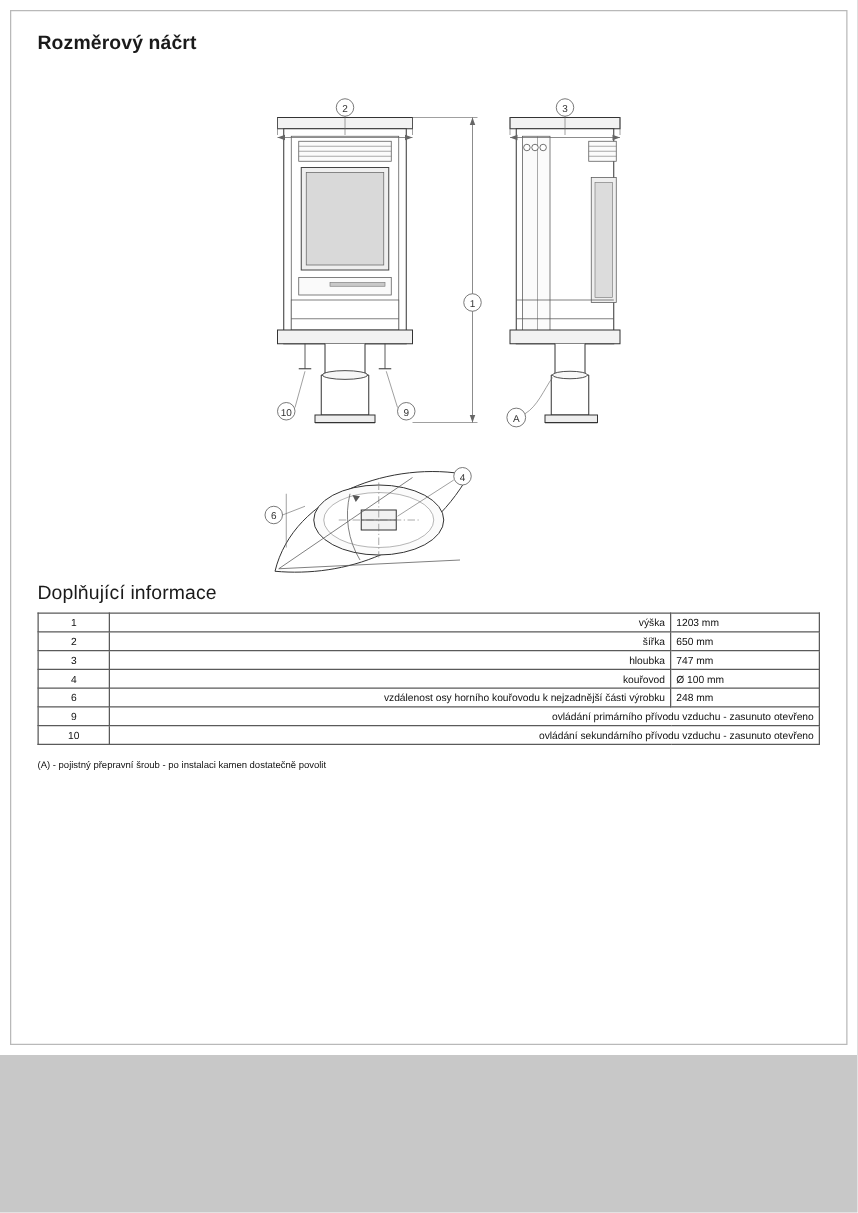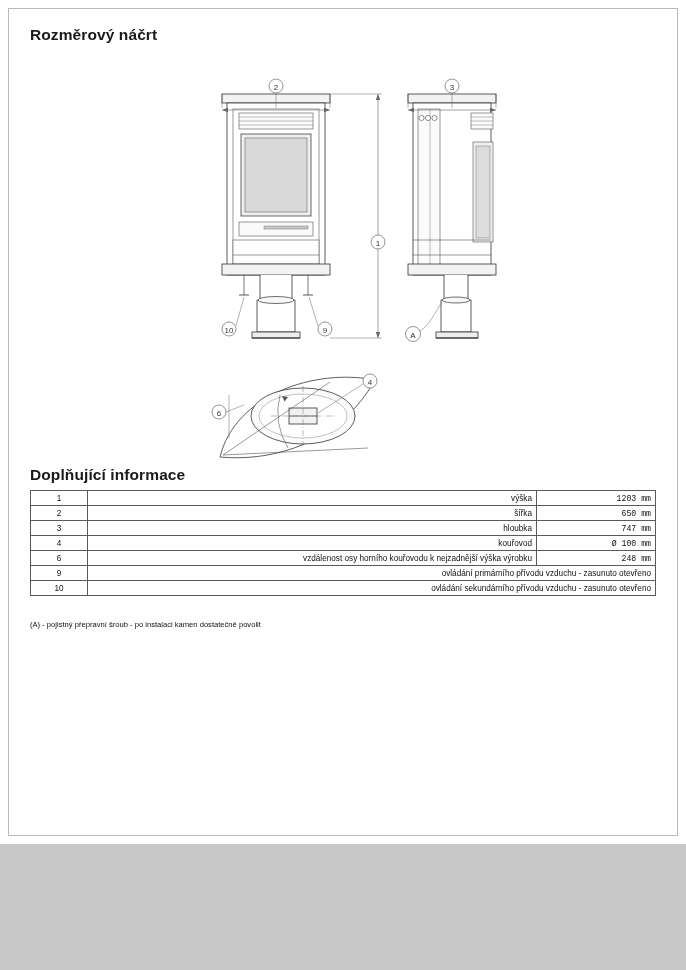--- a/index.html
+++ b/index.html
@@ -44,21 +44,21 @@
     position: relative;
     width: 626px;
     height: 410px;
     margin-top: 6px;
   }
   svg.drawing {
     display: block;
   }
   h1.section-title2 {
     font-size: 15.5px;
-    font-weight: bold;
+    font-weight: normal;
     color: #1a1a1a;
     margin: 6px 0 6px 0;
     letter-spacing: 0.1px;
   }
   table.info {
     border-collapse: collapse;
     width: 626px;
     font-size: 8.2px;
     color: #111;
   }
@@ -70,26 +70,25 @@
   }
   td.num {
     width: 48px;
     text-align: center;
   }
   td.desc {
     text-align: right;
   }
   td.val {
     width: 110px;
-    text-align: right;
+    text-align: left;
     padding-right: 5px;
-    font-family: Liberation Mono, monospace;
   }
   .notes {
-    margin-top: 23px;
+    margin-top: 10px;
     font-size: 7.6px;
     line-height: 11px;
     color: #111;
   }
   .notes div { white-space: pre; }
 </style>
 </head>
 <body>
 
 <div class="page">
@@ -251,21 +250,21 @@
           <td class="desc">hloubka</td>
           <td class="val">747 mm</td>
         </tr>
         <tr>
           <td class="num">4</td>
           <td class="desc">kouřovod</td>
           <td class="val">Ø 100 mm</td>
         </tr>
         <tr>
           <td class="num">6</td>
-          <td class="desc">vzdálenost osy horního kouřovodu k nejzadnější výška výrobku</td>
+          <td class="desc">vzdálenost osy horního kouřovodu k nejzadnější části výrobku</td>
           <td class="val">248 mm</td>
         </tr>
         <tr>
           <td class="num">9</td>
           <td class="desc" colspan="2">ovládání primárního přívodu vzduchu - zasunuto otevřeno</td>
         </tr>
         <tr>
           <td class="num">10</td>
           <td class="desc" colspan="2">ovládání sekundárního přívodu vzduchu - zasunuto otevřeno</td>
         </tr>

